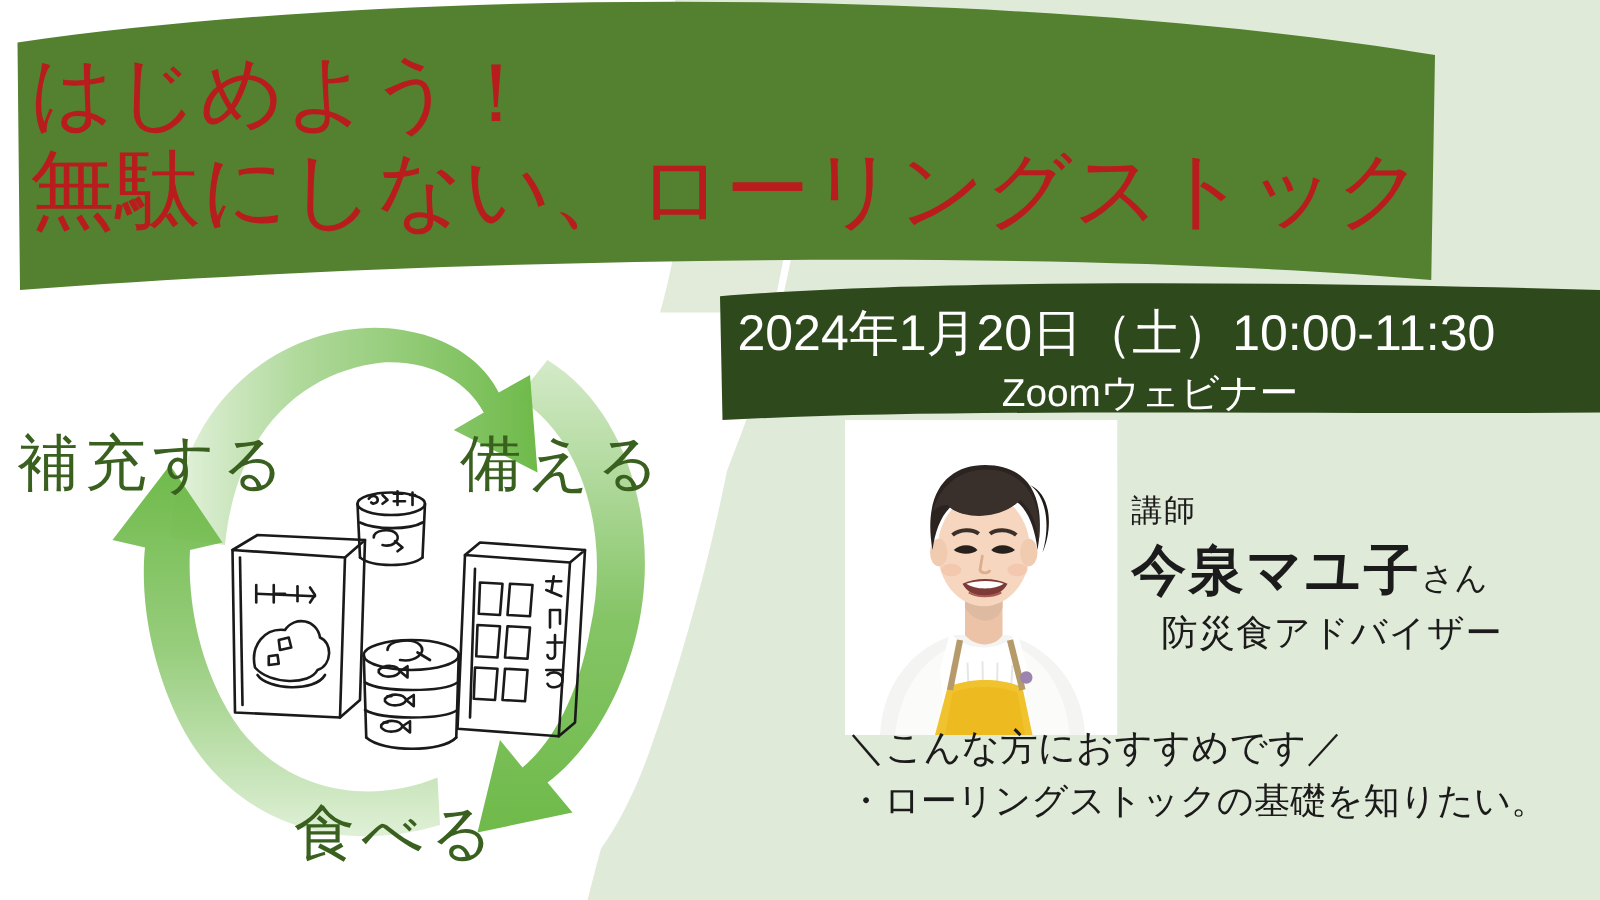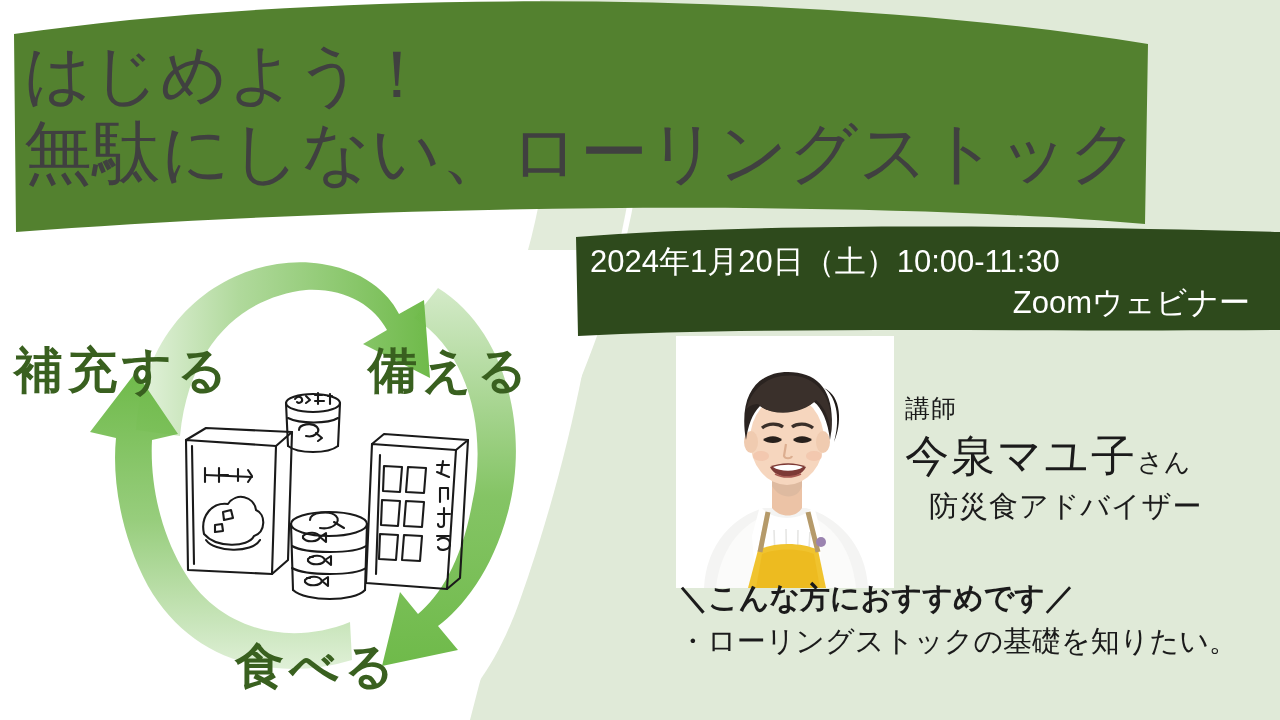--- a/index.html
+++ b/index.html
@@ -26,21 +26,21 @@
   
   .title-block {
     position: absolute;
     left: 24px;
     top: 36px;
     width: 1130px;
     z-index: 6;
     pointer-events: none;
   }
   .title-line {
-    color: #404040;
+    color: #b91c1c;
     font-size: 66px;
     line-height: 1.16;
     font-weight: 400;
     letter-spacing: 0.5px;
     white-space: nowrap;
   }
   .title-line.l2 {
     font-size: 68px;
     margin-top: 0;
   }
@@ -50,37 +50,37 @@
     position: absolute;
     left: 590px;
     top: 243px;
     width: 672px;
     z-index: 6;
     text-align: left;
     pointer-events: none;
   }
   .date-line {
     color: #ffffff;
-    font-size: 31px;
+    font-size: 40px;
     line-height: 1.24;
     white-space: nowrap;
   }
   .date-line.platform {
-    text-align: right;
+    text-align: center;
     padding-right: 12px;
     font-size: 31px;
     margin-top: 3px;
   }
 
   
   .cycle-label {
     position: absolute;
     color: #39601f;
     font-size: 49px;
-    font-weight: 700;
+    font-weight: 400;
     letter-spacing: 5px;
     white-space: nowrap;
     z-index: 5;
     pointer-events: none;
   }
   #label-replenish { left: 14px;  top: 338px; }
   #label-stock     { left: 368px; top: 338px; }
   #label-eat       { left: 235px; top: 634px; }
 
   
@@ -97,21 +97,21 @@
     letter-spacing: 1px;
     margin-bottom: 2px;
   }
   .speaker-name-row {
     display: flex;
     align-items: baseline;
     margin-bottom: 1px;
   }
   .speaker-name {
     font-size: 44px;
-    font-weight: 400;
+    font-weight: 700;
     letter-spacing: 2px;
   }
   .speaker-honorific {
     font-size: 26px;
     font-weight: 400;
     letter-spacing: 0px;
   }
   .speaker-title {
     font-size: 29px;
     letter-spacing: 1px;
@@ -125,21 +125,20 @@
     top: 578px;
     z-index: 6;
     color: #1b1b1b;
     pointer-events: none;
   }
   .audience-head {
     font-size: 30px;
     letter-spacing: 0px;
     margin-bottom: 4px;
     white-space: nowrap;
-    font-weight: bold;
   }
   .audience-item {
     font-size: 29px;
     letter-spacing: 0px;
     line-height: 1.30;
     white-space: nowrap;
   }
 </style>
 </head>
 <body>

